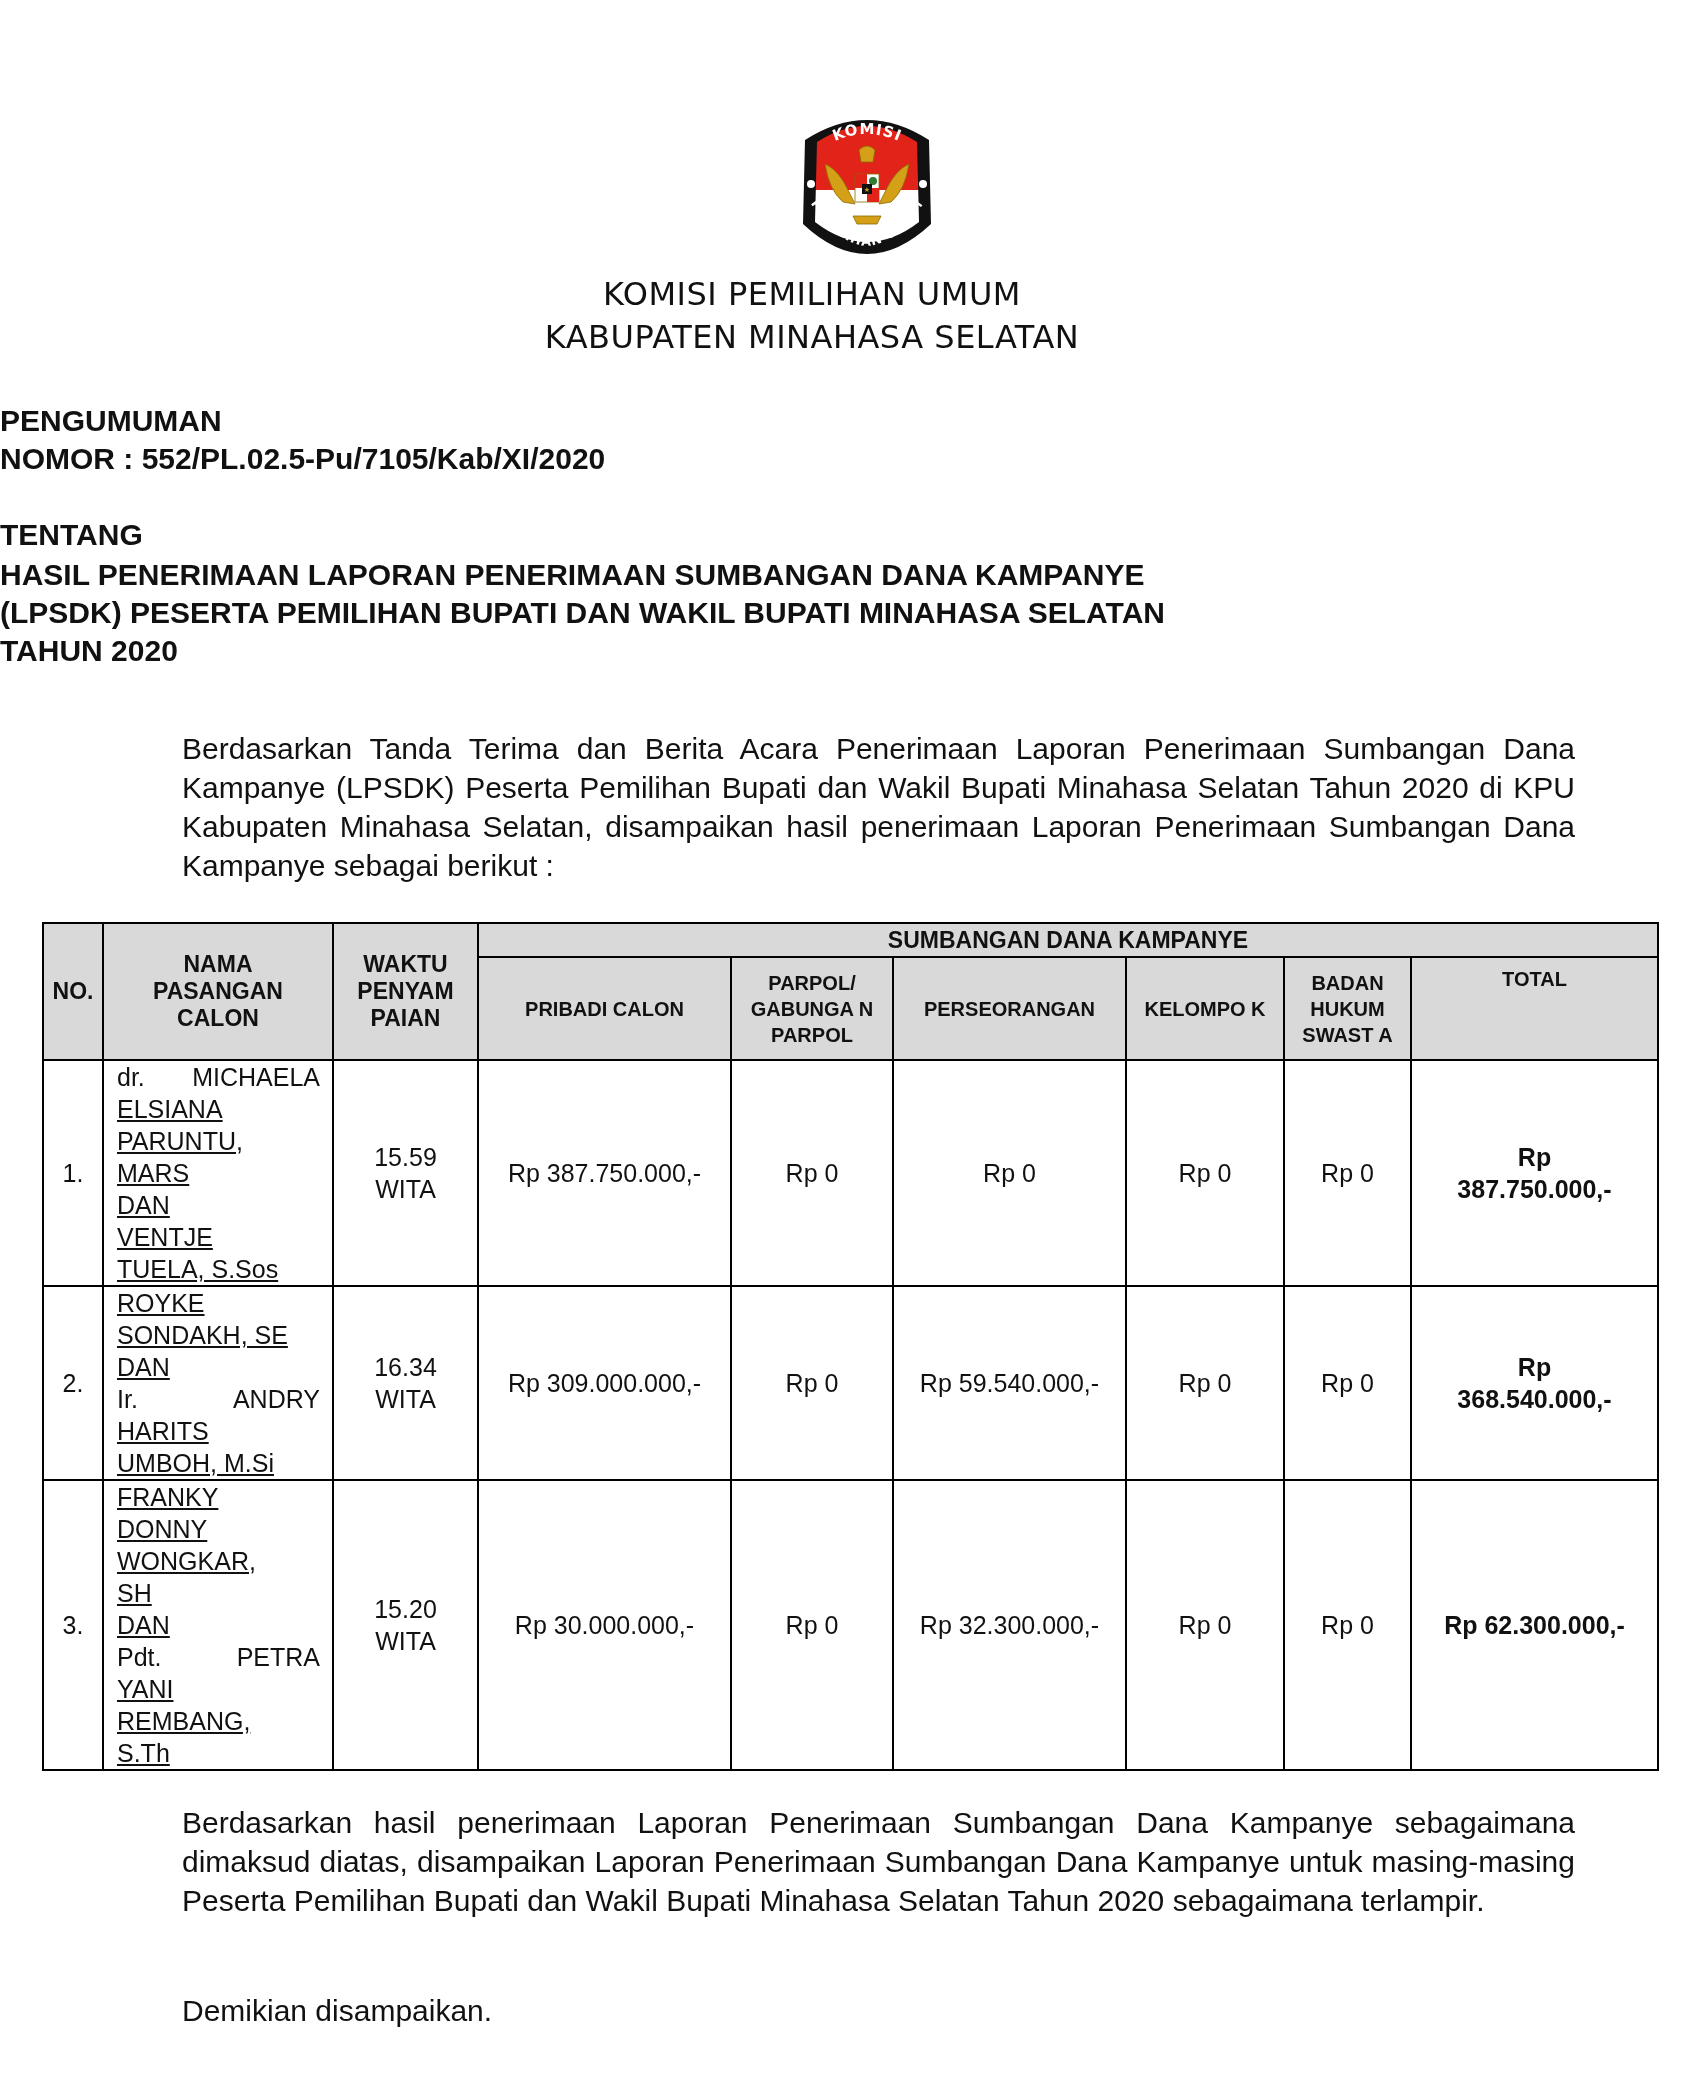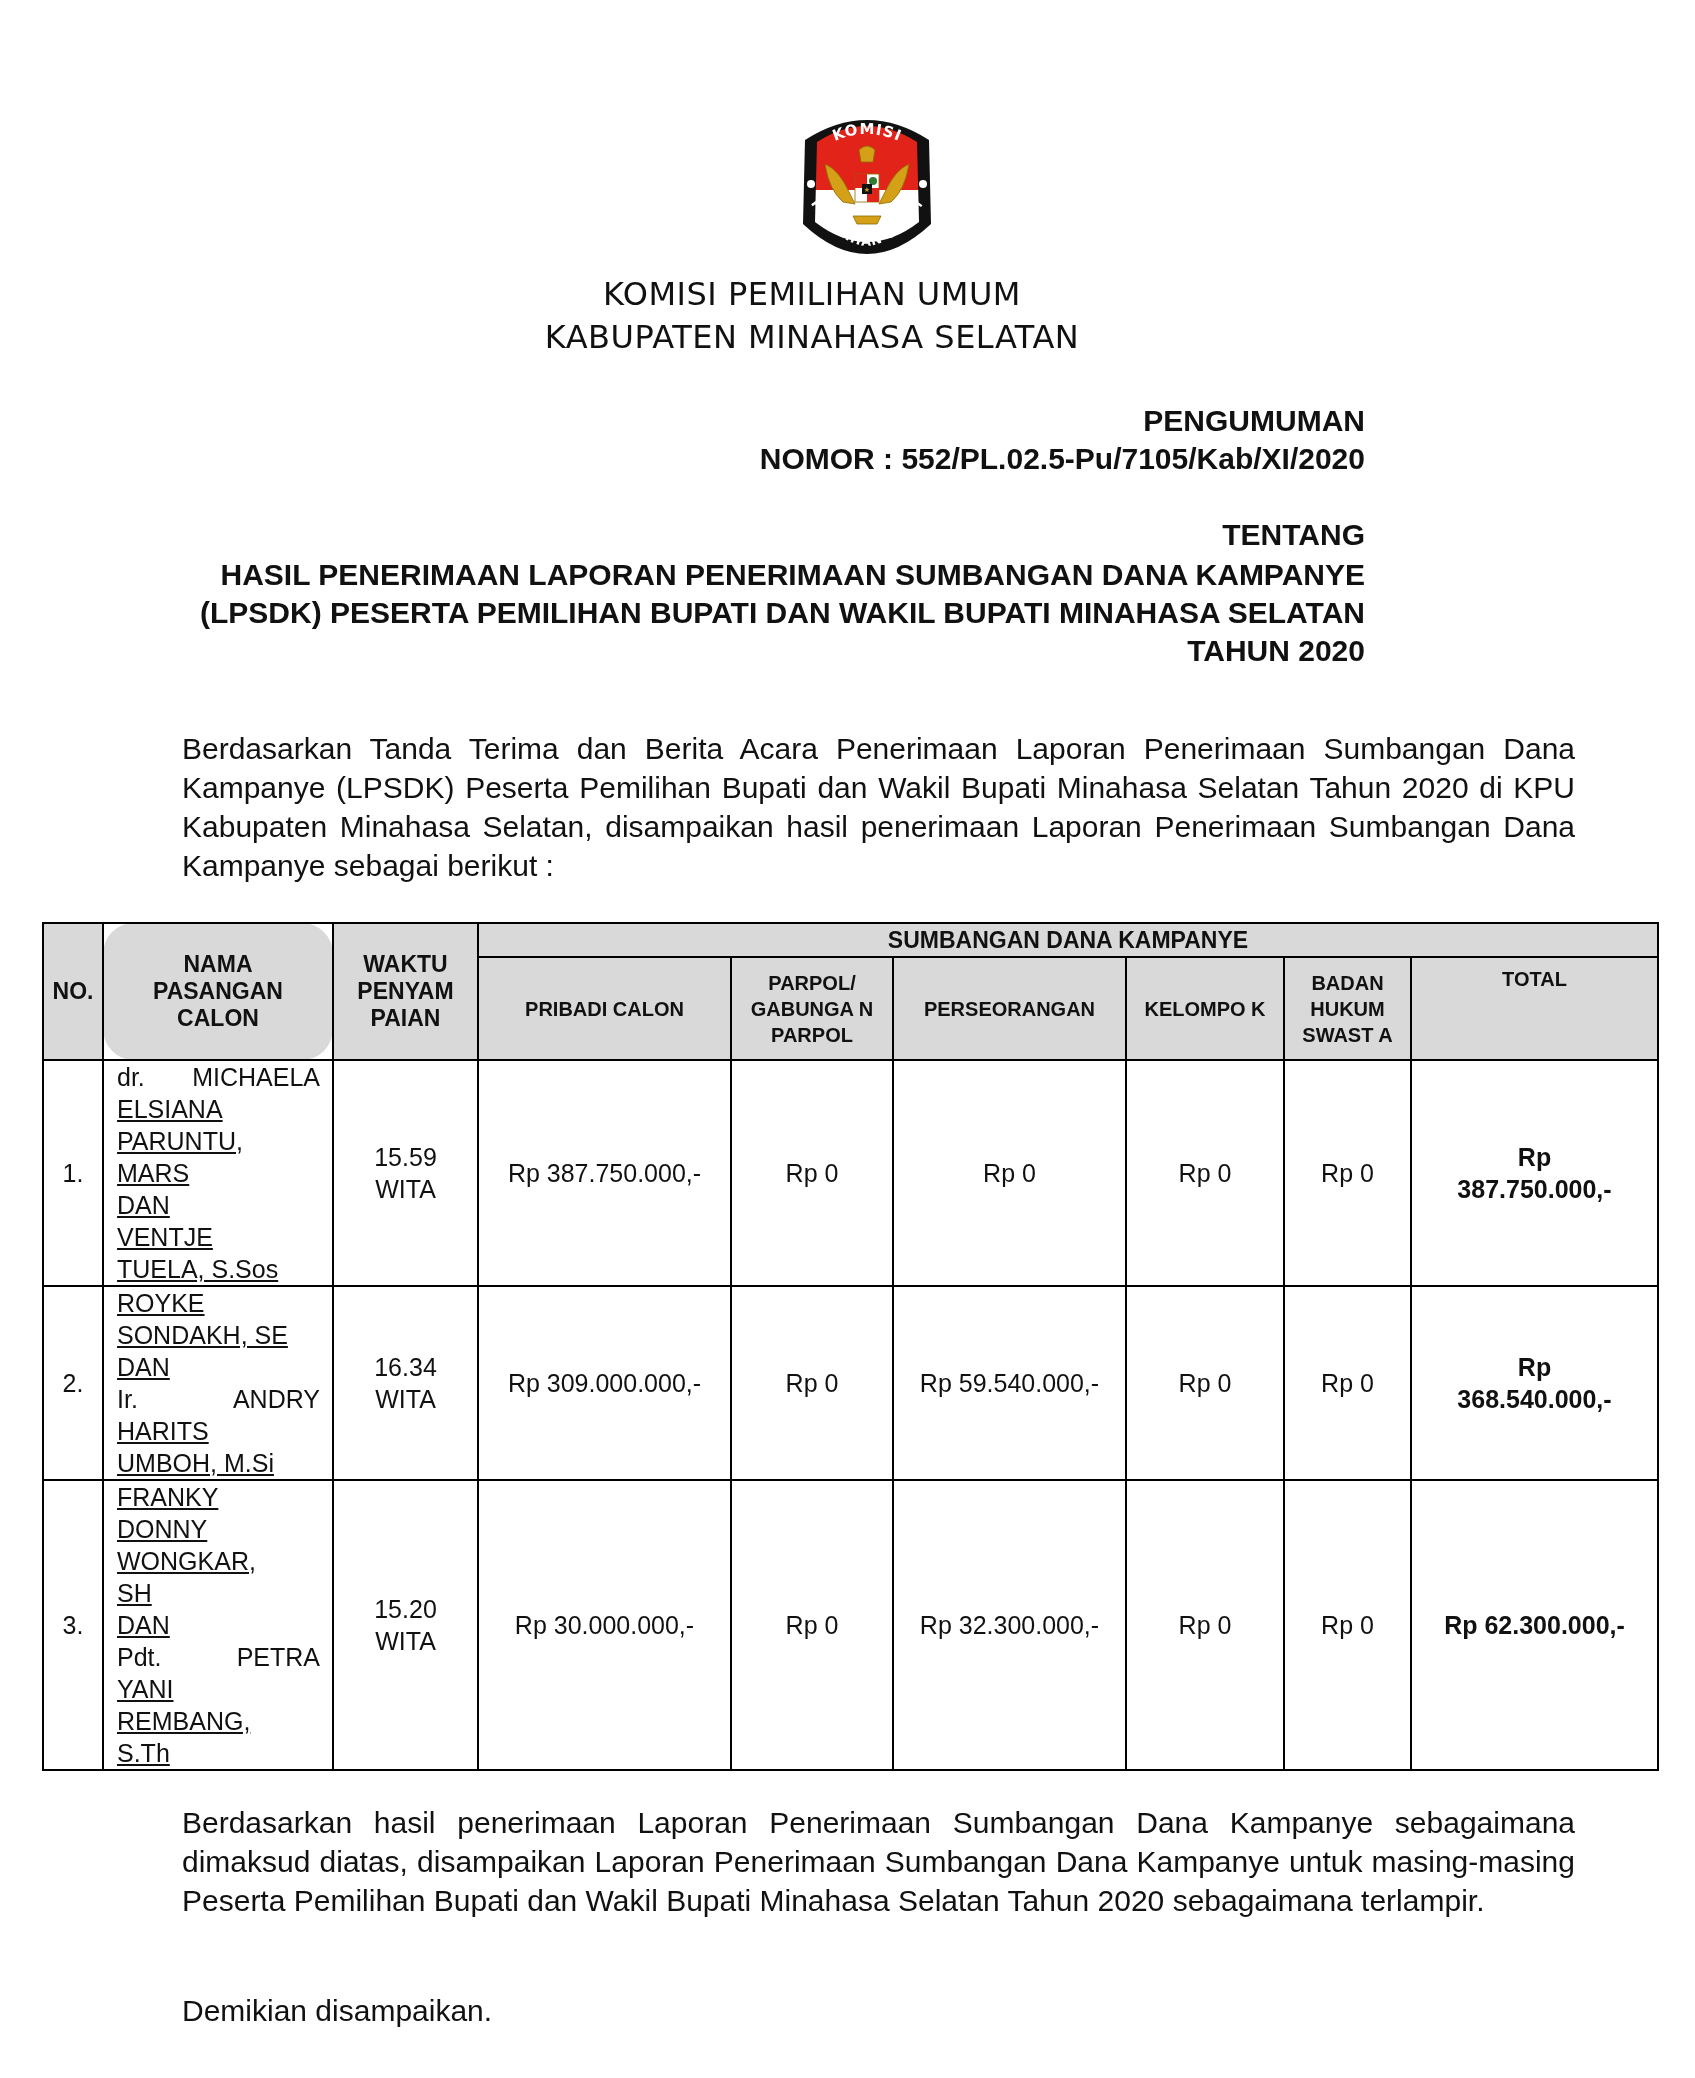--- a/index.html
+++ b/index.html
@@ -7,21 +7,21 @@
   .abs { position: absolute; }
   .sans { font-family: "DejaVu Sans", sans-serif; }
   .lib { font-family: "Liberation Sans", sans-serif; }
 
   #logo { left: 797px; top: 112px; width: 140px; height: 160px; }
 
   .org { left: 16px; width: 1592px; text-align: center; font-size: 32px; letter-spacing: 0.5px; }
   #org-line1 { top: 275px; }
   #org-line2 { top: 318px; }
 
-  .title { left: 0; width: 1365px; text-align: right; font-weight: bold; font-size: 30px; }
+  .title { left: 0; width: 1365px; text-align: left; font-weight: bold; font-size: 30px; }
   #announce { top: 404px; }
   #nomor { top: 442px; }
   #tentang { top: 518px; }
   #subject1 { top: 558px; }
   #subject2 { top: 596px; }
   #subject3 { top: 634px; }
 
   .para { left: 182px; width: 1393px; font-size: 30px; line-height: 39px; text-align: justify; text-align-last: left; }
   #para1 { top: 729px; }
   #para2 { top: 1803px; }
@@ -104,21 +104,21 @@
       <col style="width:253px">
     <col style="width:162px">
       <col style="width:233px">
       <col style="width:158px">
       <col style="width:127px">
       <col style="width:247px">
   </colgroup>
   <tbody>
       <tr class="h1">
     <th rowspan="2" style="padding:0 2px;">NO.</th>
-    <th rowspan="2" style="padding:0 20px;border-radius:31px;">NAMA PASANGAN CALON</th>
+    <th rowspan="2" style="padding:0 20px;">NAMA PASANGAN CALON</th>
     <th rowspan="2" style="padding:0 12px;">WAKTU PENYAM PAIAN</th>
     <th colspan="6">SUMBANGAN DANA KAMPANYE</th>
   </tr>
   <tr class="h2">
     <th class="sm">PRIBADI CALON</th>
     <th class="sm" style="padding:0 14px;">PARPOL/ GABUNGA N PARPOL</th>
     <th class="sm">PERSEORANGAN</th>
     <th class="sm" style="padding:0 14px;">KELOMPO K</th>
     <th class="sm" style="padding:0 14px;">BADAN HUKUM SWAST A</th>
     <th class="sm top">TOTAL</th>

